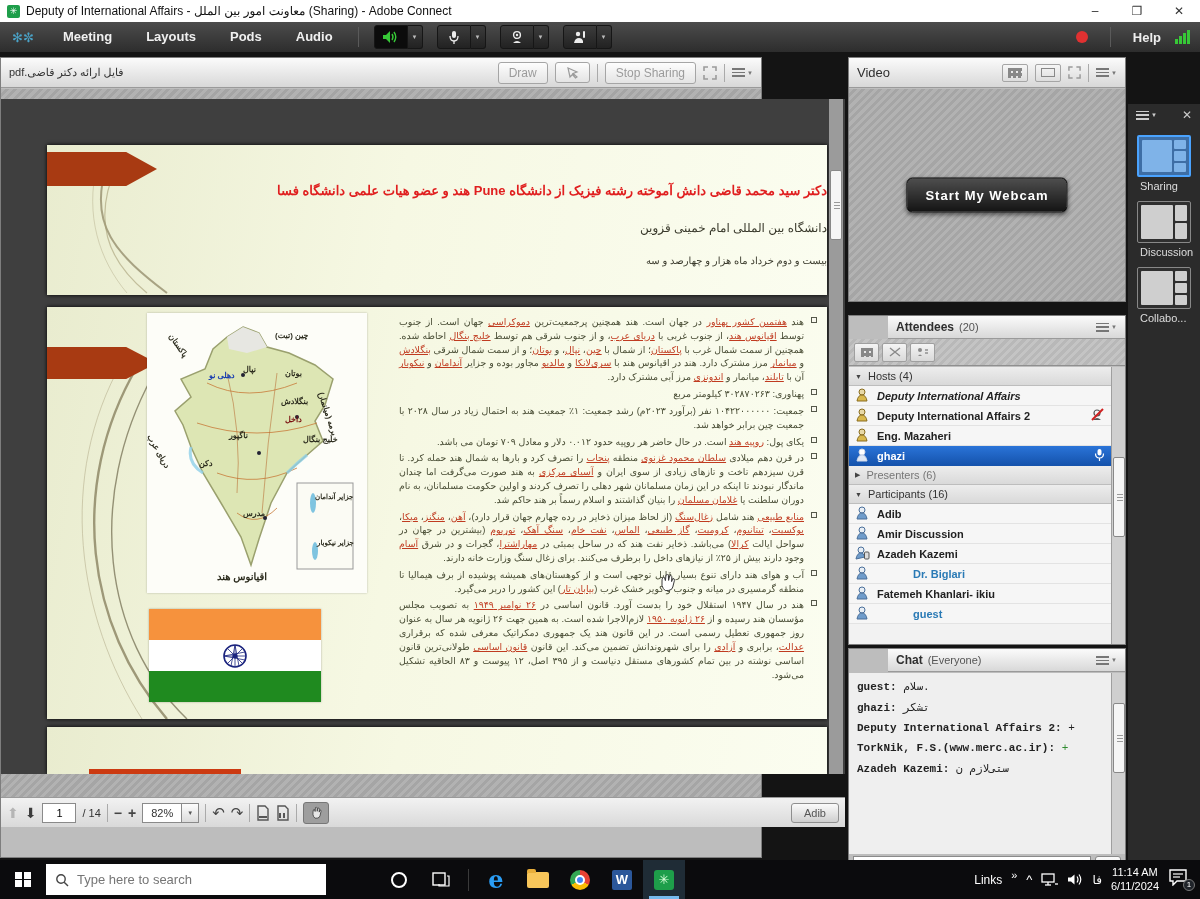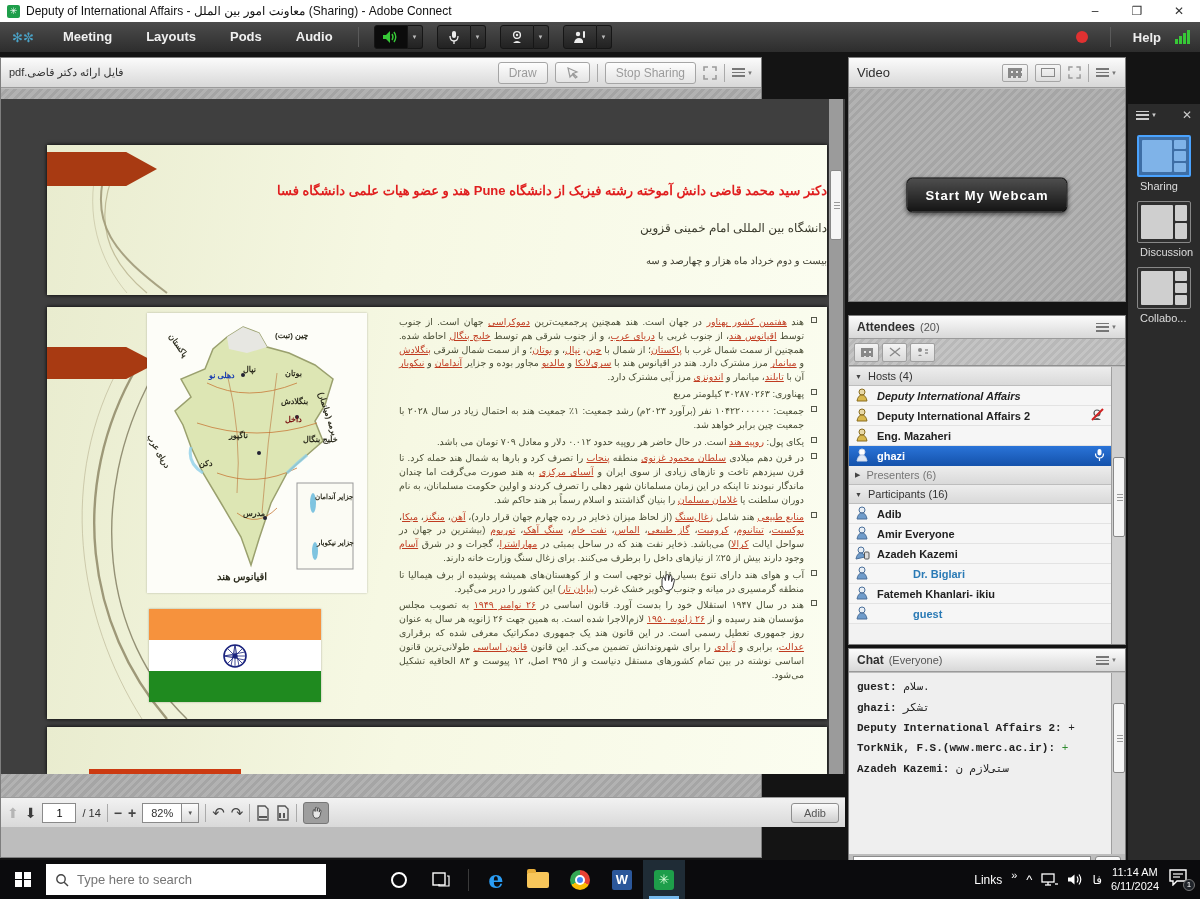--- a/index.html
+++ b/index.html
@@ -99,21 +99,21 @@
   .grid9 { width:14px; height:10px;
     background:repeating-linear-gradient(90deg,#888 0 3px,transparent 3px 5px),
     repeating-linear-gradient(#888 0 3px,transparent 3px 5px); }
   .rect1 { width:14px; height:9px; border:1.5px solid #888; }
   .start-webcam { position:absolute; left:50%; top:50%; transform:translate(-50%,-50%);
     background:linear-gradient(#4e4e4e,#141414); color:#fff; font-size:13px; font-weight:bold;
     letter-spacing:1px; padding:9px 18px; border-radius:6px; border:1px solid #000;
     box-shadow:0 2px 4px rgba(0,0,0,.5); white-space:nowrap; }
 
   .att-pod { left:848px; top:263px; width:278px; height:330px; }
-  .att-pod .pod-header, .chat-pod .pod-header { height:23px; font-size:12px; }
+  .att-pod .pod-header, .chat-pod .pod-header { height:23px; font-size:12px;margin-left:39px; }
   .pod-title { font-weight:bold; color:#2f2f2f; }
   .pod-count { margin-left:5px; color:#555; font-size:11px; }
   .att-toolbar { height:27px; background:repeating-linear-gradient(135deg,#c4c4c4 0 3px,#b8b8b8 3px 6px);
     border-bottom:1px solid #8f8f8f; display:flex; align-items:center; padding:0 5px; gap:3px; }
   .att-tb-btn { width:25px; height:19px; border:1px solid #9f9f9f; border-radius:2px;
     background:linear-gradient(#f4f4f4,#d9d9d9); display:flex; align-items:center; justify-content:center; }
   .att-list { position:absolute; top:51px; left:0; right:14px; bottom:0; background:#f2f2f2; overflow:hidden; }
   .att-scroll { position:absolute; top:51px; right:0; width:14px; bottom:0; background:#cfcfcf; border-left:1px solid #9f9f9f; }
   .group-hdr { height:19px; background:linear-gradient(#ededed,#d9d9d9); border-bottom:1px solid #bdbdbd;
     display:flex; align-items:center; font-size:11px; color:#333; padding:0 6px; gap:6px; }
@@ -534,21 +534,21 @@
                 <circle cx="7" cy="4" r="3" fill="#e8eef5" stroke="#4a6f9a"></circle>
                 <path d="M2 13 q1-6 5-6 q4 0 5 6z" fill="#6f9ccb" stroke="#4a6f9a"></path>
               </svg></span>
             <span class="rname">Adib</span>
           </div>
           <div class="att-row">
             <span><svg width="15" height="14" viewBox="0 0 15 14">
                 <circle cx="7" cy="4" r="3" fill="#e8eef5" stroke="#4a6f9a"></circle>
                 <path d="M2 13 q1-6 5-6 q4 0 5 6z" fill="#6f9ccb" stroke="#4a6f9a"></path>
               </svg></span>
-            <span class="rname">Amir Everyone</span>
+            <span class="rname">Amir Discussion</span>
           </div>
           <div class="att-row">
             <span><svg width="15" height="14" viewBox="0 0 15 14">
                 <circle cx="6" cy="4" r="3" fill="#e8eef5" stroke="#4a6f9a"></circle>
                 <path d="M1 13 q1-6 5-6 q3 0 4 4z" fill="#6f9ccb" stroke="#4a6f9a"></path>
                 <rect x="9.5" y="6" width="4.5" height="7" rx="1" fill="#ddd" stroke="#555"></rect>
               </svg></span>
             <span class="rname">Azadeh Kazemi</span>
           </div>
           <div class="att-row">

